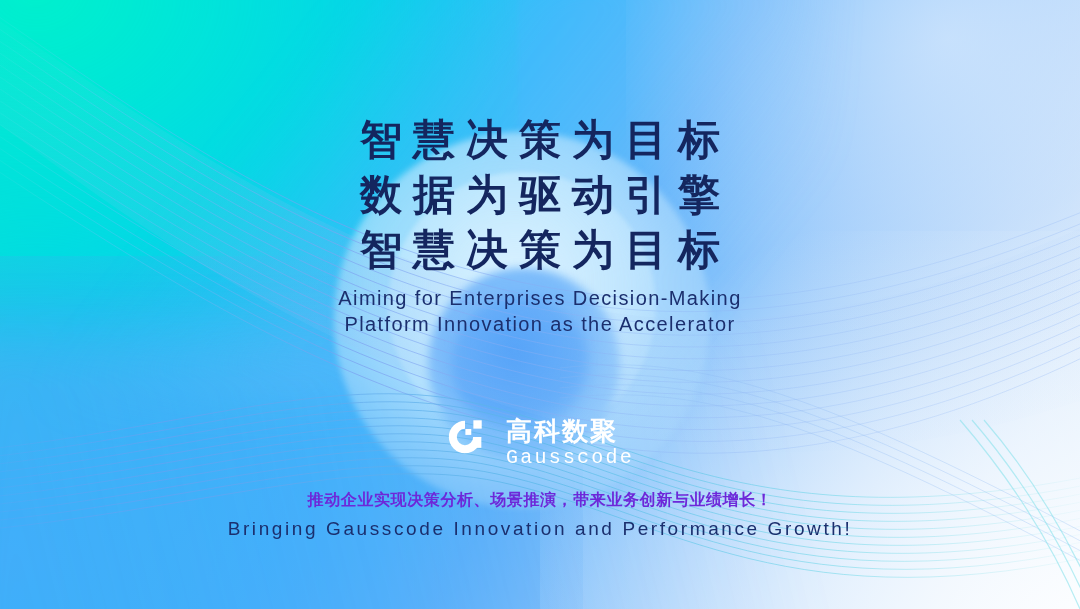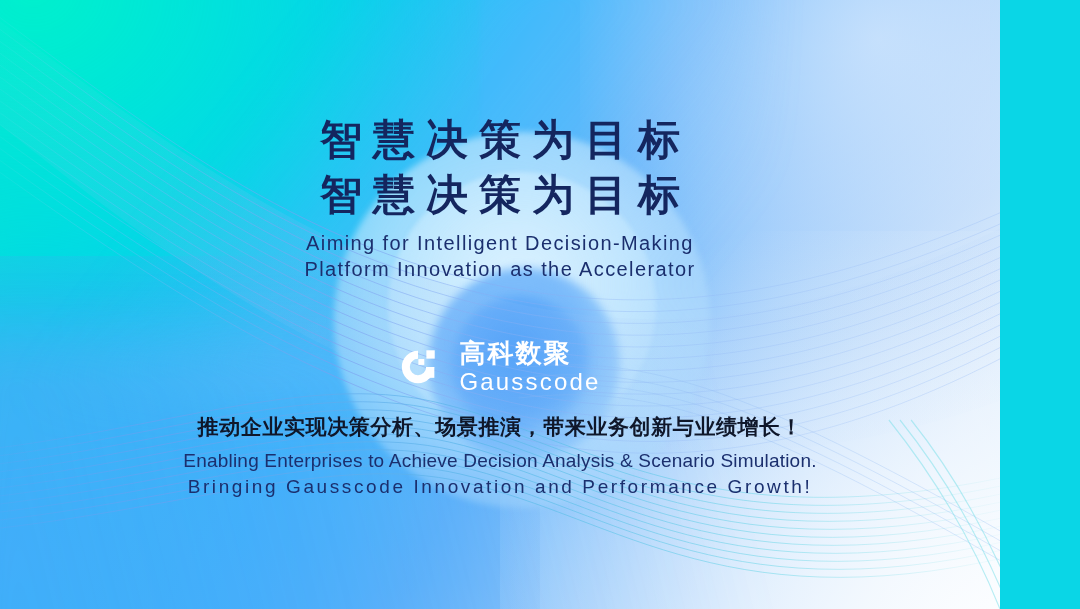--- a/index.html
+++ b/index.html
@@ -6,21 +6,21 @@
 
   html, body {
     width:1080px; height:609px;
     overflow:hidden;
     background:#0ad6e6;
     font-family:"Liberation Sans", sans-serif;
   }
 
   #poster {
     position:relative;
-    width:1000px; height:609px;
+    width:1080px; height:609px;
     overflow:hidden;
   }
 
   
   .bg-base {
     position:absolute; inset:0;
     background:
       linear-gradient(118deg,
         #07e8cf   0%,
         #04dbe4  14%,
@@ -166,53 +166,53 @@
     font-family:"Liberation Sans", sans-serif;
     font-weight:400;
     font-size:20px;
     line-height:26px;
     letter-spacing:1.4px;
     white-space:nowrap;
   }
 
   
   .logo {
-    margin-top:58px;
-    display:flex; align-items:center; gap:22px;
+    margin-top:81px;
+    display:flex; align-items:flex-start; gap:22px;
   }
   .logo-mark {
     width:38px; height:38px;
     display:block; flex:none;
   }
   .logo-words { display:flex; flex-direction:column; line-height:1; }
   .logo-cn {
     color:#ffffff;
     font-family:"Liberation Sans", sans-serif;
     font-weight:700;
     font-size:26px;
     letter-spacing:2px;
     white-space:nowrap;
   }
   .logo-en {
     color:#ffffff;
-    font-family:Liberation Sans, sans-serif;
+    font-family:Liberation Mono, monospace;
     font-weight:400;
-    font-size:24px;
+    font-size:20px;
     letter-spacing:2.2px;
     margin-top:4px;
     white-space:nowrap;
   }
 
   
   .footer { margin-top:18px; text-align:center; }
   .foot-cn {
-    color:#0f172a;
-    font-family:Liberation Serif, serif;
+    color:#6d28d9;
+    font-family:Liberation Mono, monospace;
     font-weight:700;
-    font-size:21px;
+    font-size:16px;
     letter-spacing:.6px;
     line-height:30px;
     white-space:nowrap;
   }
   .foot-en1 {
     color:#1b2f6e;
     font-family:"Liberation Sans", sans-serif;
     font-weight:400;
     font-size:19px;
     letter-spacing:.2px;
@@ -319,25 +319,26 @@
         <path d="M 972,420 C 1022,478 1060,540 1090,609"></path>
         <path d="M 984,420 C 1034,478 1070,540 1100,609"></path>
       </g>
     </svg>
   </div>
 
   <div class="content">
 
     <div class="headline">
       <div class="hl-line">智慧决策为目标</div>
+      <div class="hl-line">数据为驱动引擎</div>
       <div class="hl-line">智慧决策为目标</div>
     </div>
 
     <div class="subhead">
-      <div class="sub-line">Aiming for Intelligent Decision-Making</div>
+      <div class="sub-line">Aiming for Enterprises Decision-Making</div>
       <div class="sub-line">Platform Innovation as the Accelerator</div>
     </div>
 
     <div class="logo">
       <svg class="logo-mark" viewBox="0 0 40 40">
 
         <path d="M20 2.2 A17.8 17.8 0 1 0 37.8 20 L37.8 31.2 L28.6 31.2 L28.6 20
                  L20.4 20 L20.4 11.6 L28.6 11.6 L28.6 2.2 Z" fill="#ffffff" fill-rule="evenodd" opacity="0"></path>
 
         <path d="M20 3 A17 17 0 1 0 37 20 L28.6 20 A8.6 8.6 0 1 1 20 11.4 Z" fill="#ffffff"></path>
@@ -349,18 +350,17 @@
         <rect x="20.4" y="11.6" width="6.2" height="6.2" fill="#ffffff"></rect>
       </svg>
       <div class="logo-words">
         <div class="logo-cn">高科数聚</div>
         <div class="logo-en">Gausscode</div>
       </div>
     </div>
 
     <div class="footer">
       <div class="foot-cn">推动企业实现决策分析、场景推演，带来业务创新与业绩增长！</div>
-      <div class="foot-en1">Enabling Enterprises to Achieve Decision Analysis &amp; Scenario Simulation.</div>
       <div class="foot-en2">Bringing Gausscode Innovation and Performance Growth!</div>
     </div>
 
   </div>
 </div>
 
 </body></html>

